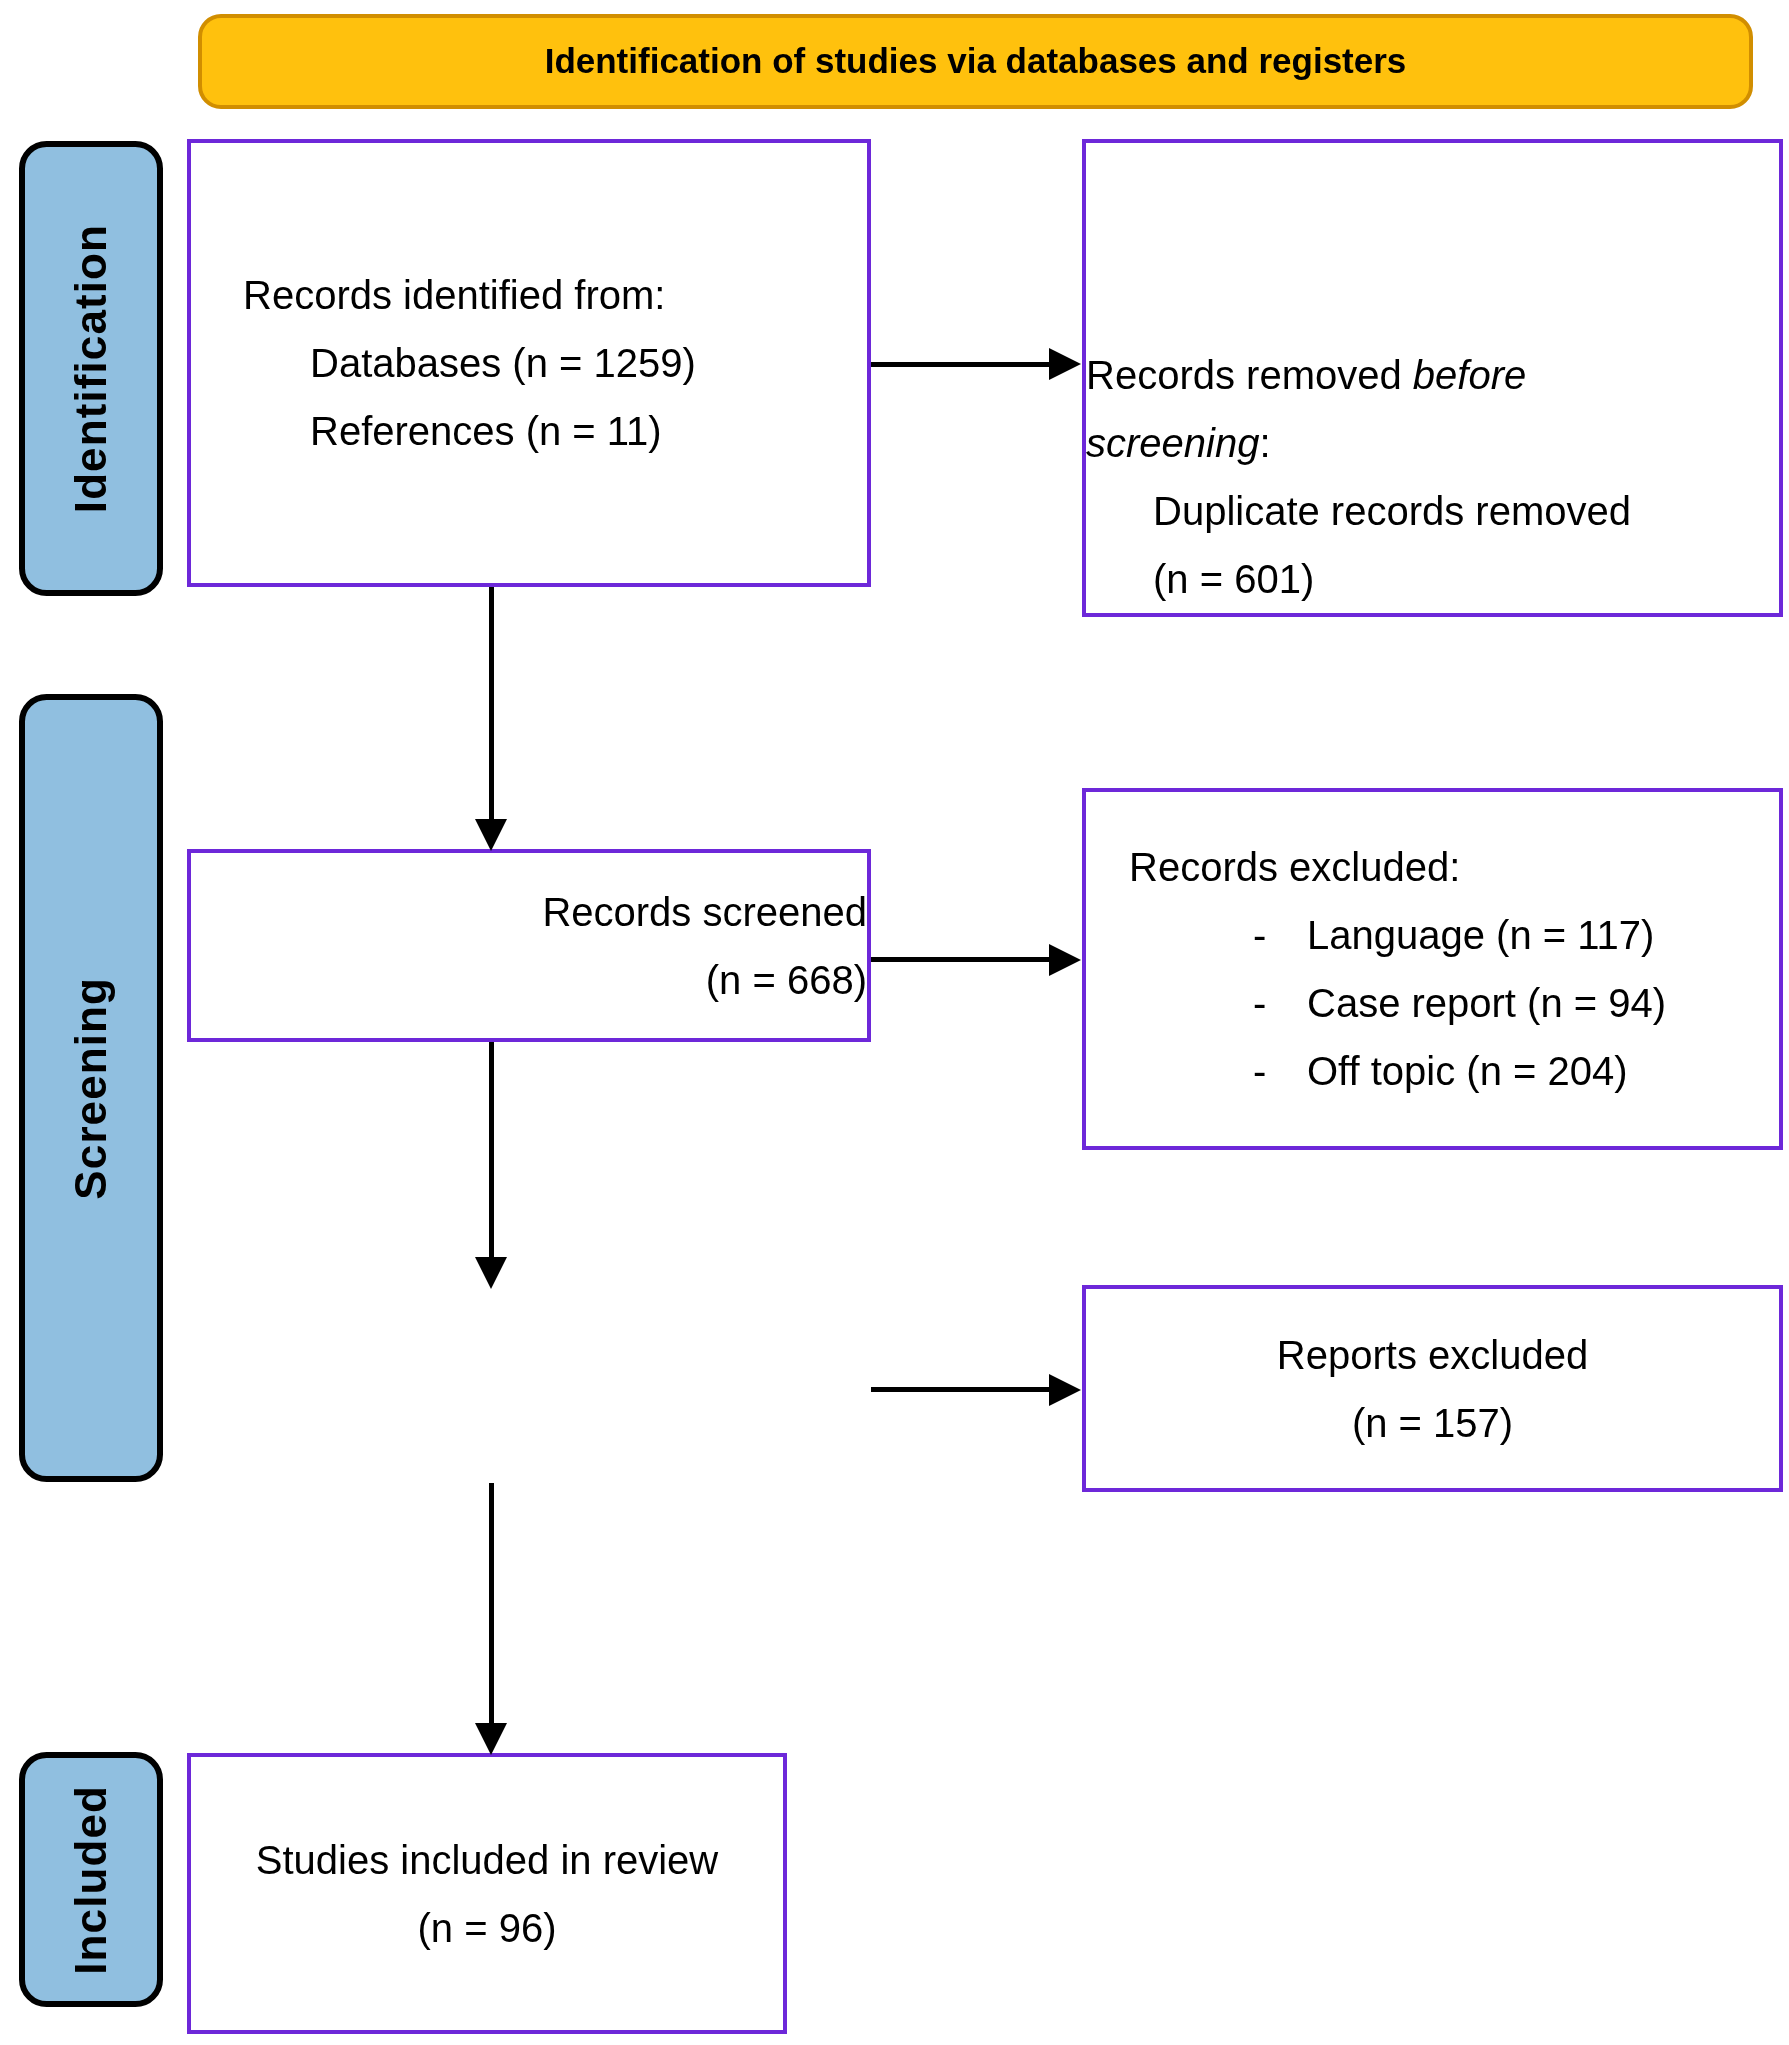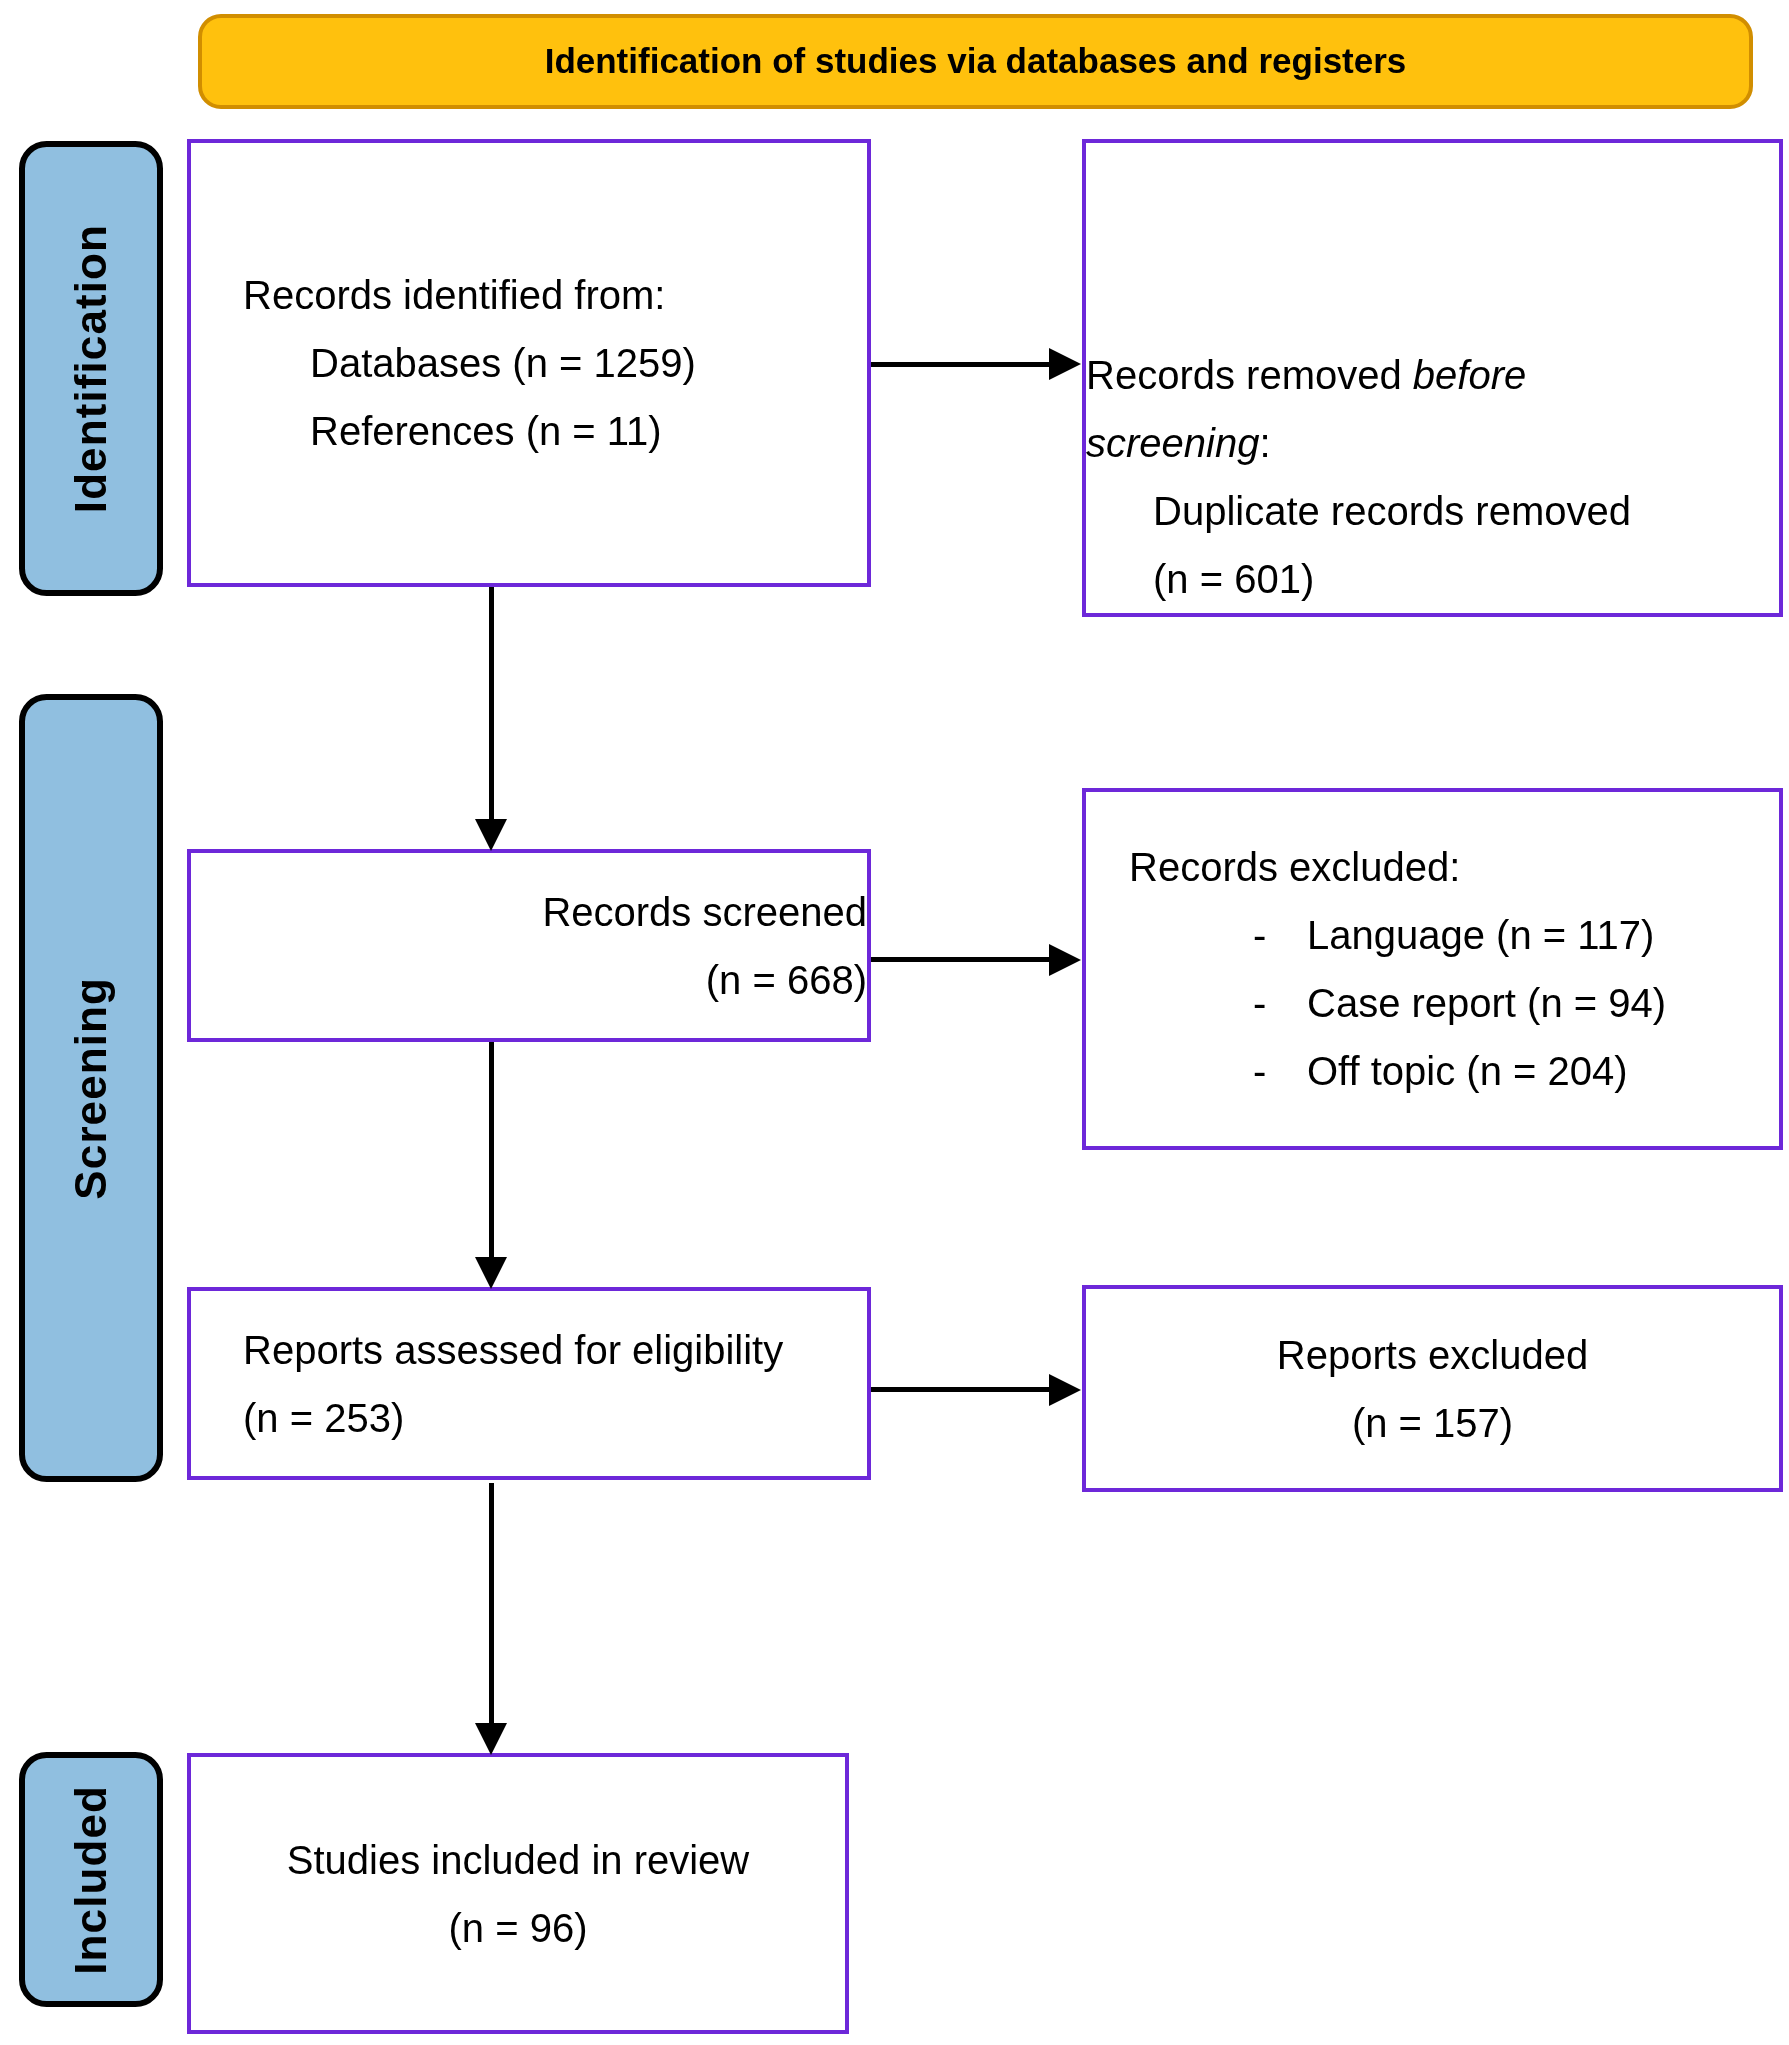--- a/index.html
+++ b/index.html
@@ -42,21 +42,21 @@
   }
   .box p{margin:0;}
   .indent{padding-left:67px;}
   .center-text{align-items:center;text-align:center;}
   #box-identified{left:187px;top:139px;width:684px;height:448px;padding-left:52px;padding-right:16.5px;}
   #box-removed{left:1082px;top:139px;width:701px;height:478px;padding-right:91px;justify-content:flex-end;}
   #box-screened{left:187px;top:849px;width:684px;height:193px;padding-left:52px;text-align:right;}
   #box-records-excluded{left:1082px;top:788px;width:701px;height:362px;padding-left:43px;padding-right:10px;}
   #box-assessed{left:187px;top:1287px;width:684px;height:193px;padding-left:52px;padding-right:16.5px;}
   #box-reports-excluded{left:1082px;top:1285px;width:701px;height:207px;}
-  #box-included{left:187px;top:1753px;width:662px;height:281px;}
+  #box-included{left:187px;top:1753px;width:600px;height:281px;}
   .italic{font-style:italic;}
   .bullet-line{padding-left:124px;}
   .bullet-line .dash{display:inline-block;width:54px;}
   
   .arrow-line{position:absolute;background:#000;}
   .head-right{
     position:absolute;width:0;height:0;
     border-top:16px solid transparent;border-bottom:16px solid transparent;
     border-left:32px solid #000;
   }
@@ -102,24 +102,20 @@
     <p>(n = 668)</p>
   </div>
 
   <div class="box" id="box-records-excluded">
     <p>Records excluded:</p>
     <p class="bullet-line"><span class="dash">-</span><span>Language (n = 117)</span></p>
     <p class="bullet-line"><span class="dash">-</span><span>Case report (n = 94)</span></p>
     <p class="bullet-line"><span class="dash">-</span><span>Off topic (n = 204)</span></p>
   </div>
 
-  <div class="box" id="box-assessed">
-    <p>Reports assessed for eligibility</p>
-    <p>(n = 253)</p>
-  </div>
 
   <div class="box center-text" id="box-reports-excluded">
     <p>Reports excluded</p>
     <p>(n = 157)</p>
   </div>
 
   <div class="box center-text" id="box-included">
     <p>Studies included in review</p>
     <p>(n = 96)</p>
   </div>

